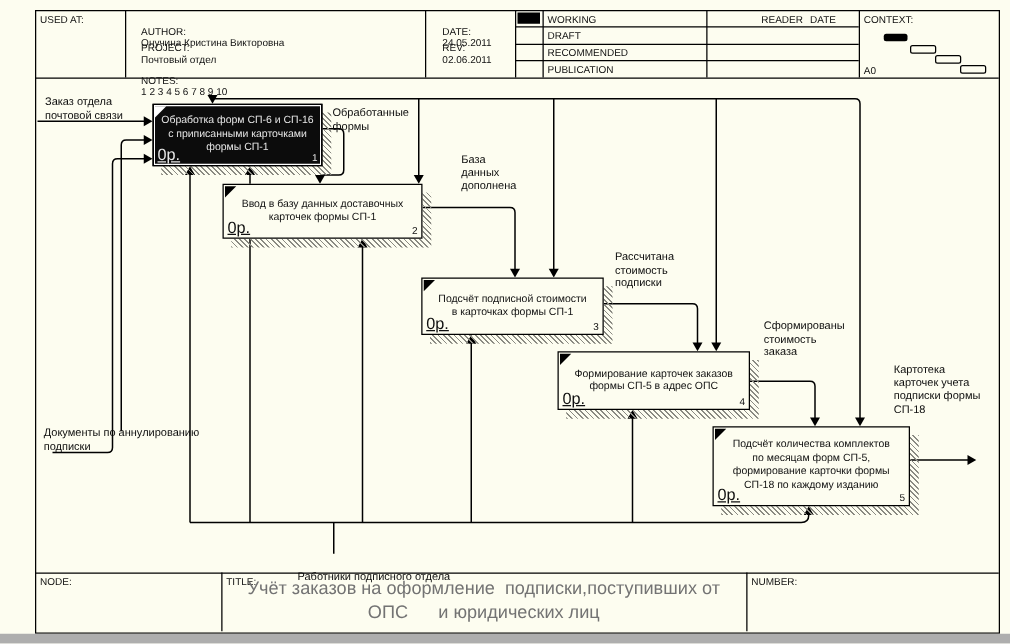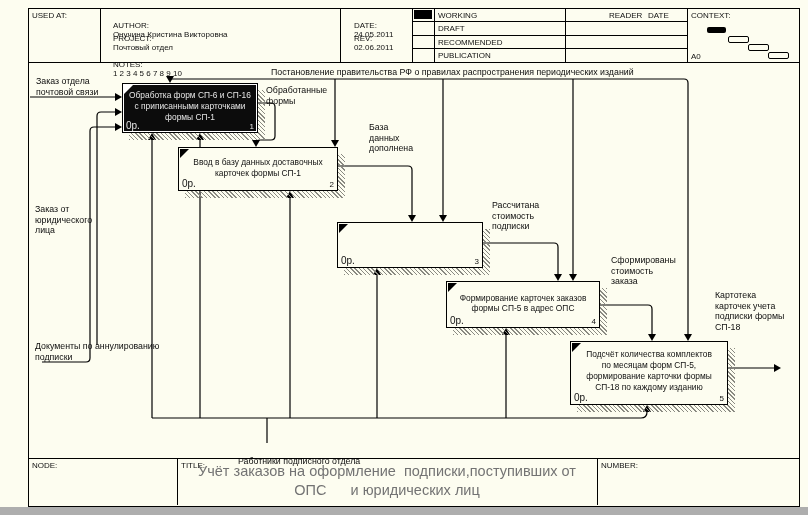--- a/index.html
+++ b/index.html
@@ -5,21 +5,21 @@
   html,body{margin:0;padding:0;background:#fff;}
   #screen{position:relative;width:808px;height:515px;background:#fdfdf0;overflow:hidden;
           font-family:"Liberation Sans", sans-serif;color:#111;}
   .abs{position:absolute;}
   .line{position:absolute;background:#000;}
   .small{font-size:8px;line-height:1.2;white-space:pre-wrap;}
   .lbl{position:absolute;font-size:8.8px;line-height:1.22;white-space:pre-wrap;color:#0d0d0d;}
   .box{position:absolute;background:#fdfdf0;border:1.6px solid #000;box-sizing:border-box;}
   .box .btext{position:absolute;left:3px;right:3px;top:50%;transform:translateY(-54%);
               text-align:center;font-size:8.4px;line-height:1.3;white-space:pre-wrap;}
-  .box .cost{position:absolute;left:3px;bottom:1px;font-size:10px;}
+  .box .cost{position:absolute;left:3px;bottom:1px;font-size:13px;text-decoration:underline;}
   .box .num{position:absolute;right:3px;bottom:1px;font-size:8px;}
   .corner{position:absolute;left:1px;top:1px;width:0;height:0;
           border-top:9px solid #000;border-right:9px solid transparent;}
   .hatch{position:absolute;background:repeating-linear-gradient(45deg,#8a8a82 0 1px,transparent 1px 3px);}
   .blackbox{background:#0c0c0c;color:#e5e5e5;box-shadow:inset 0 0 0 1px #fff;}
   .blackbox .corner{border-top-color:#fff;}
   .ctxbar{position:absolute;height:5px;border:1px solid #000;border-radius:2px;background:#fdfdf0;}
   svg{position:absolute;left:0;top:0;pointer-events:none;}
   .title-text{position:absolute;left:177px;top:462px;width:420px;text-align:center;
               font-size:14.5px;line-height:1.3;white-space:pre-wrap;color:#737373;}
@@ -148,20 +148,22 @@
     <span class="corner"></span>
     <div class="btext">Ввод в базу данных доставочных
 карточек формы СП-1</div>
     <span class="cost">0р.</span>
     <span class="num">2</span>
   </div>
 
   <div class="hatch" style="left:344px;top:229px;width:146px;height:46px;"></div>
   <div class="box" style="left:337px;top:222px;width:146px;height:46px;">
     <span class="corner"></span>
+    <div class="btext">Подсчёт подписной стоимости
+в карточках формы СП-1</div>
     <span class="cost">0р.</span>
     <span class="num">3</span>
   </div>
 
   <div class="hatch" style="left:453px;top:288px;width:154px;height:47px;"></div>
   <div class="box" style="left:446px;top:281px;width:154px;height:47px;">
     <span class="corner"></span>
     <div class="btext">Формирование карточек заказов
 формы СП-5 в адрес ОПС</div>
     <span class="cost">0р.</span>
@@ -174,26 +176,22 @@
     <div class="btext">Подсчёт количества комплектов
 по месяцам форм СП-5,
 формирование карточки формы
 СП-18 по каждому изданию</div>
     <span class="cost">0р.</span>
     <span class="num">5</span>
   </div>
 
   <div class="lbl" style="left:36px;top:76px;">Заказ отдела
 почтовой связи</div>
-  <div class="lbl" style="left:271px;top:67px;width:430px;">Постановление правительства РФ о правилах распространения периодических изданий</div>
   <div class="lbl" style="left:266px;top:85px;">Обработанные
 формы</div>
-  <div class="lbl" style="left:35px;top:204px;">Заказ от
-юридического
-лица</div>
   <div class="lbl" style="left:369px;top:122px;">База
 данных
 дополнена</div>
   <div class="lbl" style="left:492px;top:200px;">Рассчитана
 стоимость
 подписки</div>
   <div class="lbl" style="left:611px;top:255px;">Сформированы
 стоимость
 заказа</div>
   <div class="lbl" style="left:715px;top:290px;">Картотека

